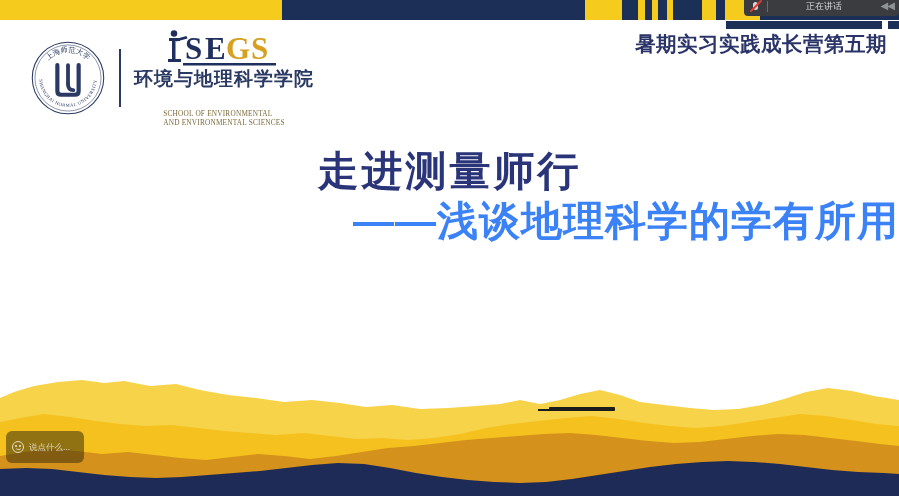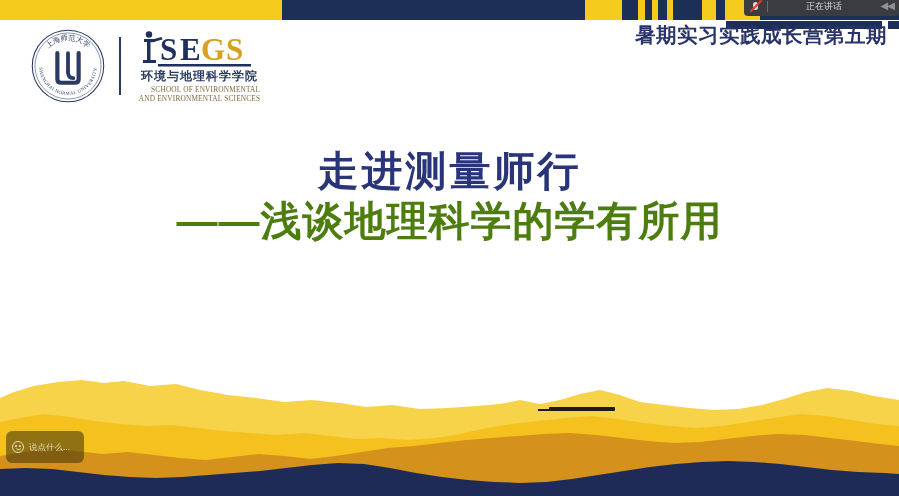--- a/index.html
+++ b/index.html
@@ -90,50 +90,50 @@
   
   .logo-row {
     position: absolute; left: 30px; top: 28px;
     display: flex; align-items: center; gap: 13px;
   }
   .shnu-seal { width: 76px; height: 76px; display: block; }
   .logo-divider { width: 2px; height: 58px; background: #2a3a63; }
   .isegs-block { display: flex; flex-direction: column; align-items: center; }
   .isegs-mark { width: 131px; height: 40px; display: block; }
   .isegs-cn {
-    font-size: 12px; font-weight: bold; color: #2a3a63;
+    font-size: 19px; font-weight: bold; color: #2a3a63;
     letter-spacing: 1px; line-height: 1.05; margin-top: 1px;
   }
   .isegs-en {
     font-size: 7.3px; color: #7b6a3c; letter-spacing: .2px;
-    line-height: 1.25; text-align: right; margin-top: 2px;
+    line-height: 1.25; text-align: left; margin-top: 20px;
     font-family: "Liberation Serif", "DejaVu Serif", serif;
   }
 
   
   .series-label {
-    position: absolute; right: 12px; top: 21px;
+    position: absolute; right: 12px; top: 30px;
     font-size: 20.5px; font-weight: bold;
     color: #2a3468;
     letter-spacing: .5px;
     white-space: nowrap;
   }
 
   
   .title-wrap {
     position: absolute; left: 0; top: 146px; width: 899px;
     text-align: center;
   }
   .title-line1 {
     font-size: 41px; font-weight: bold; color: #2a3478;
     letter-spacing: 3px; line-height: 1.22;
   }
   .title-line2 {
-    font-size: 41px; font-weight: bold; color: #4d7c0f;
-    letter-spacing: 1px; line-height: 1.22;
+    font-size: 41px; font-weight: bold; color: #3b82f6;
+    letter-spacing: 1px; line-height: 1.22; text-align: right;
   }
 
   
   .date-line {
     position: absolute; left: 0; top: 349px; width: 899px;
     text-align: center;
     font-size: 19px; font-weight: bold; color: #2a3478;
     letter-spacing: .5px;
   }
 

